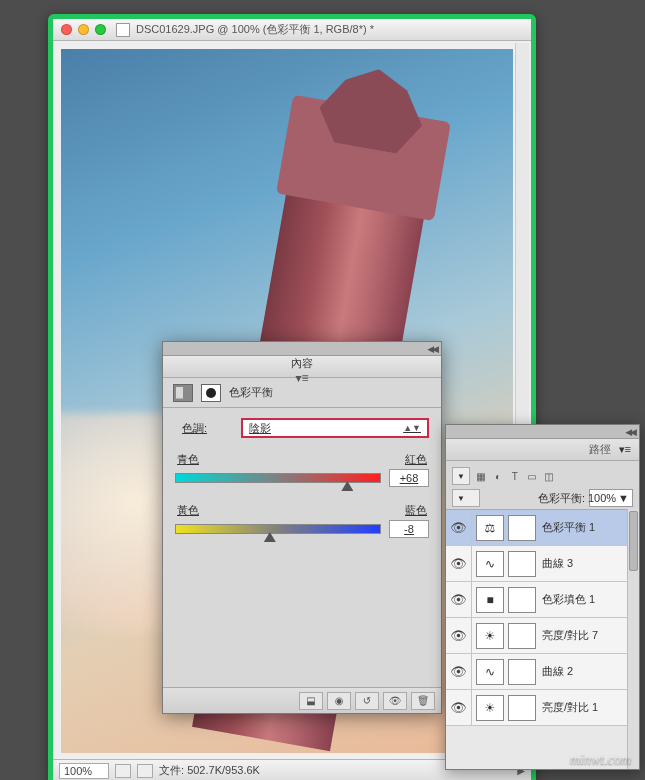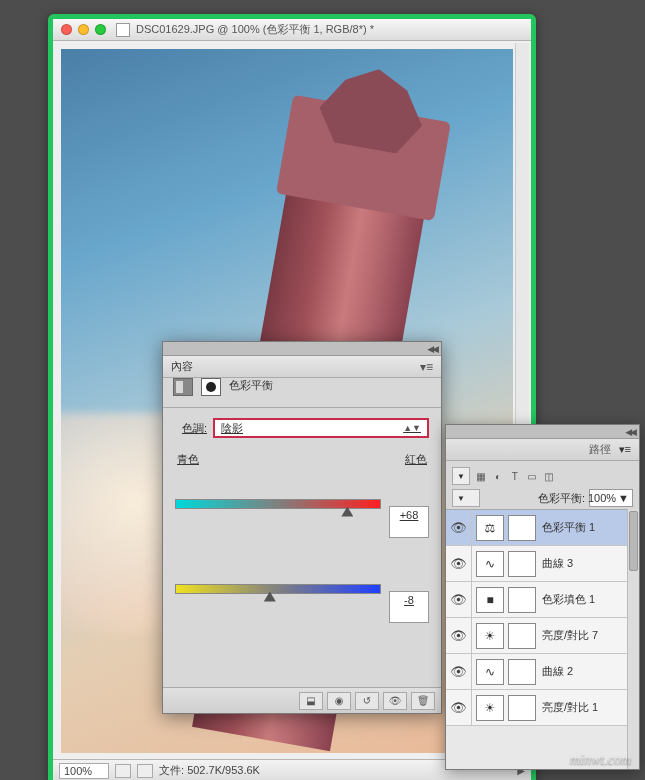--- a/index.html
+++ b/index.html
@@ -25,44 +25,44 @@
 .statusbar { position:absolute; left:0; right:0; bottom:0; height:22px; background: linear-gradient(#f3f3f3,#dedede); border-top:1px solid #b5b5b5; display:flex; align-items:center; font-size:11px; color:#444; padding: 0 6px; gap:6px; }
 .statusbar .zoom { width: 50px; border:1px solid #aaa; background:#fff; padding:1px 4px; text-align:left; }
 .statusbar .sbicon { width:16px; height:14px; border:1px solid #aaa; background:#eee; }
 .statusbar .doc { flex:1; }
 .statusbar .tri { margin-left:auto; font-size:10px; color:#666; }
 
 
 .panel { position:absolute; left:162px; top:341px; width:280px; height:373px; background:#d8d8d8; border:1px solid #7a7a7a; box-shadow: 0 3px 18px rgba(0,0,0,.45); font-size:11px; color:#333; }
 .panel-tabrow { height:14px; background:#bfbfbf; border-bottom:1px solid #999; display:flex; justify-content:flex-end; align-items:center; padding:0 4px; }
 .collapse-ico { font-size:9px; color:#555; letter-spacing:-2px; }
-.panel-title { height:22px; background:linear-gradient(#e8e8e8,#d3d3d3); border-bottom:1px solid #aaa; display:flex; align-items:center; padding:0 8px; justify-content:space-between; }
+.panel-title { height:22px; background:linear-gradient(#e8e8e8,#d3d3d3); border-bottom:1px solid #aaa; display:flex; align-items:center; padding:0 8px; justify-content:space-between;flex-direction:column; }
 .panel-title .menu-ico { font-size:12px; color:#555; }
 
-.panel-head { height:30px; border-bottom:1px solid #aaa; display:flex; align-items:flex-start; padding:0 10px; gap:8px; }
+.panel-head { height:30px; border-bottom:1px solid #aaa; display:flex; align-items:center; padding:0 10px; gap:8px; }
 .adjicon { width:20px; height:18px; background:#888; border:1px solid #666; position:relative; }
 .adjicon::before { content:""; position:absolute; inset:2px; background:#d8d8d8; clip-path: polygon(0 0,50% 0,50% 100%,0 100%); }
 .maskicon { width:20px; height:18px; background:#fff; border:1px solid #666; display:flex; align-items:center; justify-content:center; }
 .maskicon::after { content:""; width:10px; height:10px; border-radius:50%; background:#222; }
 
 .panel-body { padding:10px 12px 8px 12px;text-decoration:underline; }
 .tone-row { display:flex; align-items:center; gap:6px; margin-bottom:14px; }
 .tone-row label { width:32px; text-align:right; }
-.tone-select { flex:1; height:20px; border:2px solid #c92a4a; background:#fff; display:flex; align-items:center; padding:0 6px; justify-content:space-between; }
+.tone-select { flex:1; height:20px; border:2px solid #c92a4a; background:#fff; display:flex; align-items:center; padding:0 6px; justify-content:space-between;margin-left:28px; }
 .tone-select .arr { font-size:9px; color:#555; }
 
 .slider-block { margin-bottom:16px; }
 .slider-labels { display:flex; justify-content:space-between; margin-bottom:2px; padding:0 2px; }
 .slider-row { display:flex; align-items:center; gap:8px; }
 .gradient { position:relative; flex:1; height:10px; border:1px solid #888; }
 .g1 { background: linear-gradient(90deg,#00d8d8,#808080 50%,#ff2020); }
 .g2 { background: linear-gradient(90deg,#ff30d0,#808080 50%,#20d020); }
 .g3 { background: linear-gradient(90deg,#f0e020,#808080 50%,#2040ff); }
 .knob { position:absolute; top:7px; width:12px; height:10px; background:#555; clip-path: polygon(50% 0,100% 100%,0 100%); transform: translateX(-50%); }
-.valbox { width:40px; height:32px; border:1px solid #999; background:#fff; text-align:center; line-height:16px;margin-top:37px; }
+.valbox { width:40px; height:18px; border:1px solid #999; background:#fff; text-align:center; line-height:16px; }
 
 .preserve { margin-top:6px; display:flex; align-items:center; gap:6px; }
 .preserve input { width:13px; height:13px; }
 
 .panel-footer { position:absolute; left:0; right:0; bottom:0; height:26px; background:linear-gradient(#e0e0e0,#cfcfcf); border-top:1px solid #aaa; display:flex; align-items:center; padding:0 6px; gap:4px; }
 .panel-footer .sp { flex:1; }
 .fbtn { width:24px; height:18px; border:1px solid #aaa; background:#e6e6e6; display:flex; align-items:center; justify-content:center; font-size:10px; color:#555; }
 
 
 .layers { position:absolute; right:5px; top:424px; width:195px; height:346px; background:#d8d8d8; border:1px solid #7a7a7a; box-shadow: 0 3px 14px rgba(0,0,0,.4); font-size:11px; color:#333; }
@@ -150,20 +150,24 @@
       <div class="slider-row">
         <div class="gradient g1">
             <div class="knob" style="left:84%"></div>
           </div>
         <div class="valbox">+68</div>
       </div>
     </div>
 
 
     <div class="slider-block">
+      <div class="slider-labels">
+        <span>黃色</span>
+        <span>藍色</span>
+      </div>
       <div class="slider-row">
         <div class="gradient g3">
             <div class="knob" style="left:46%"></div>
           </div>
         <div class="valbox">-8</div>
       </div>
     </div>
 
   </div>
   <div class="panel-footer">

